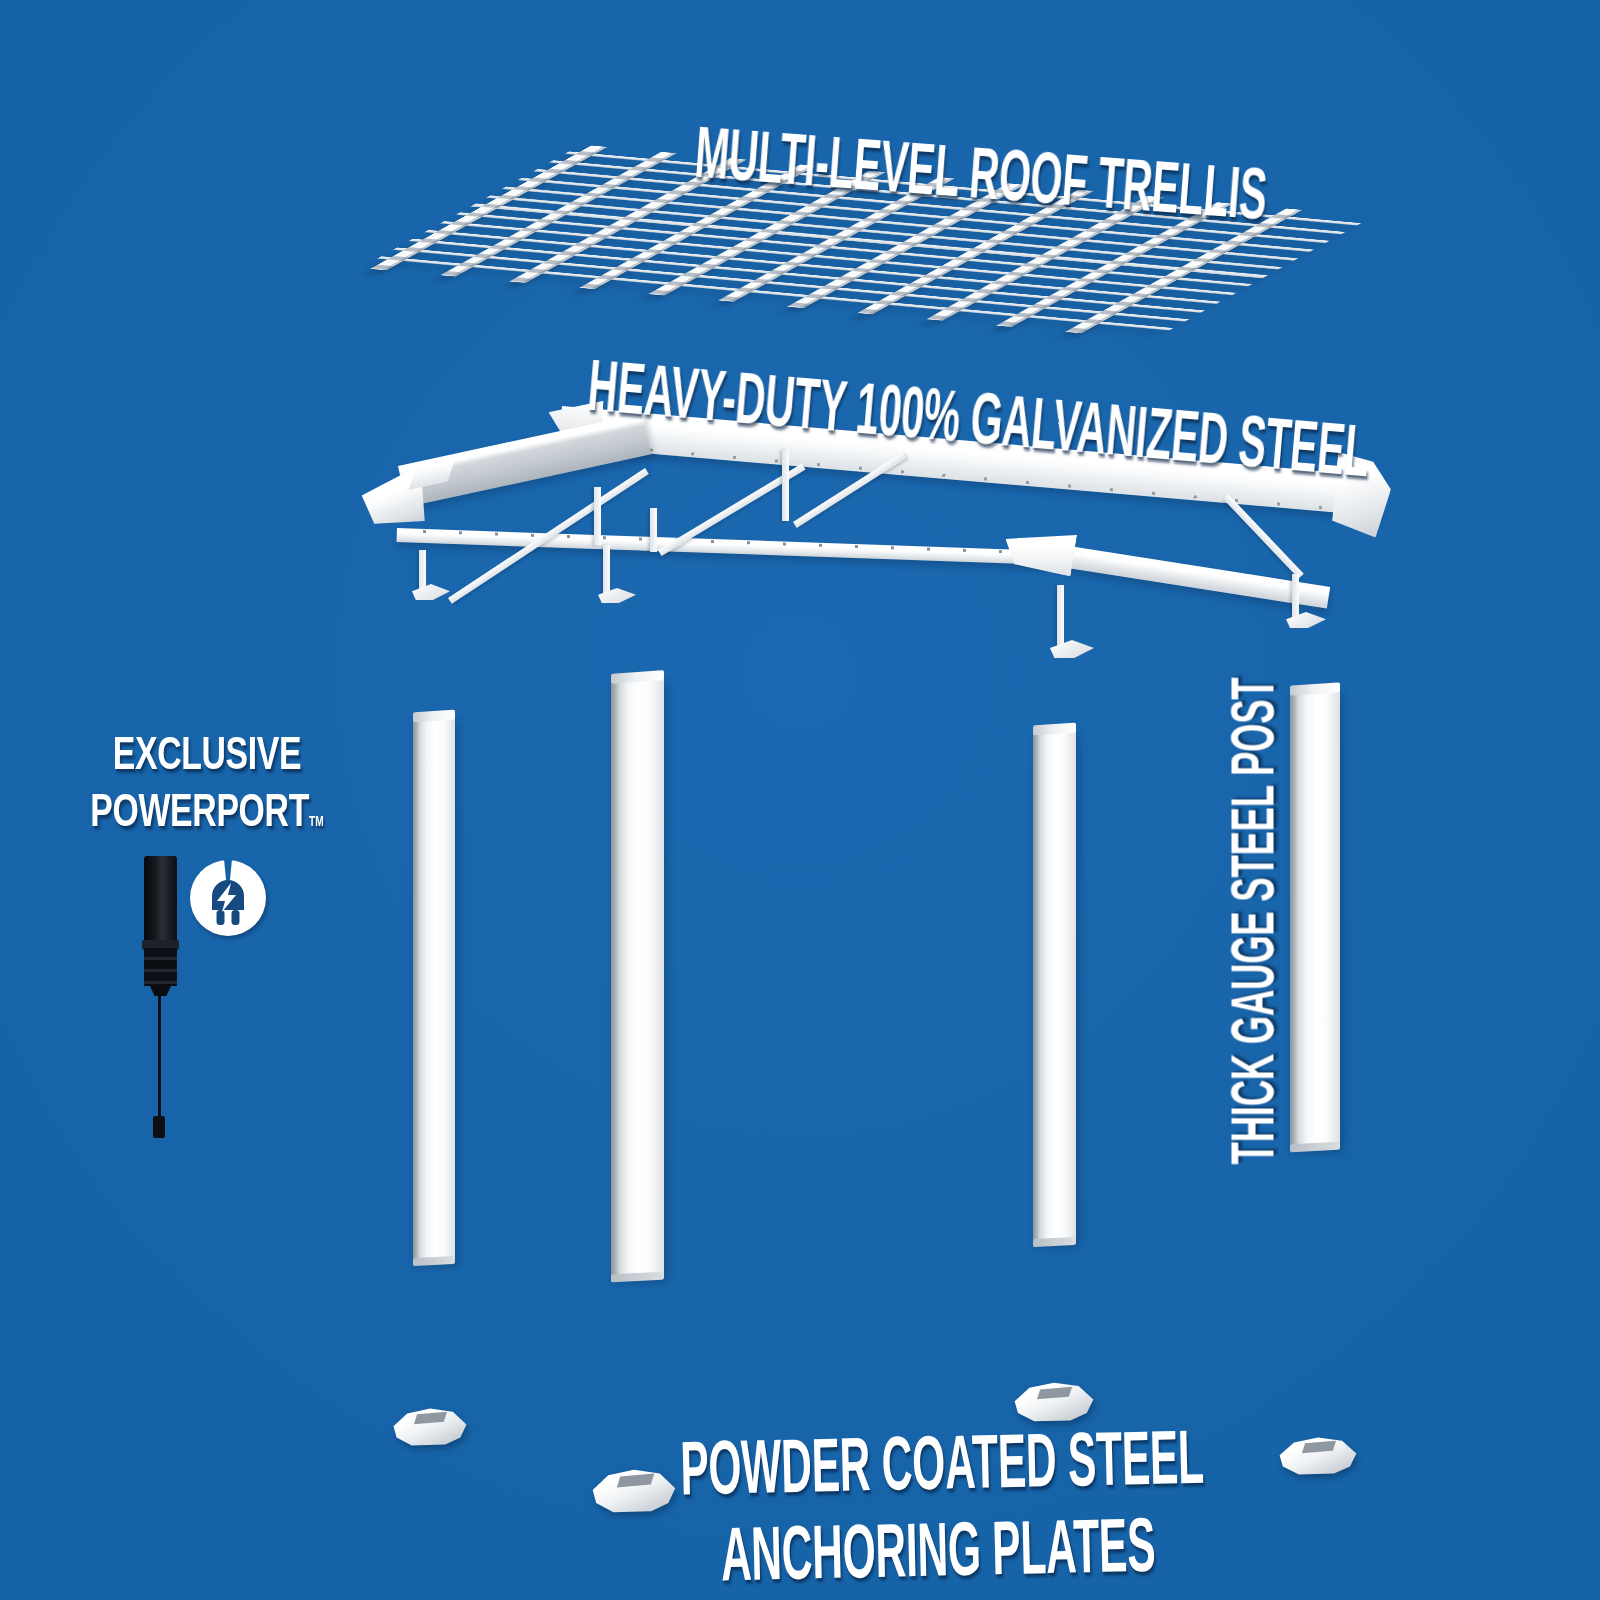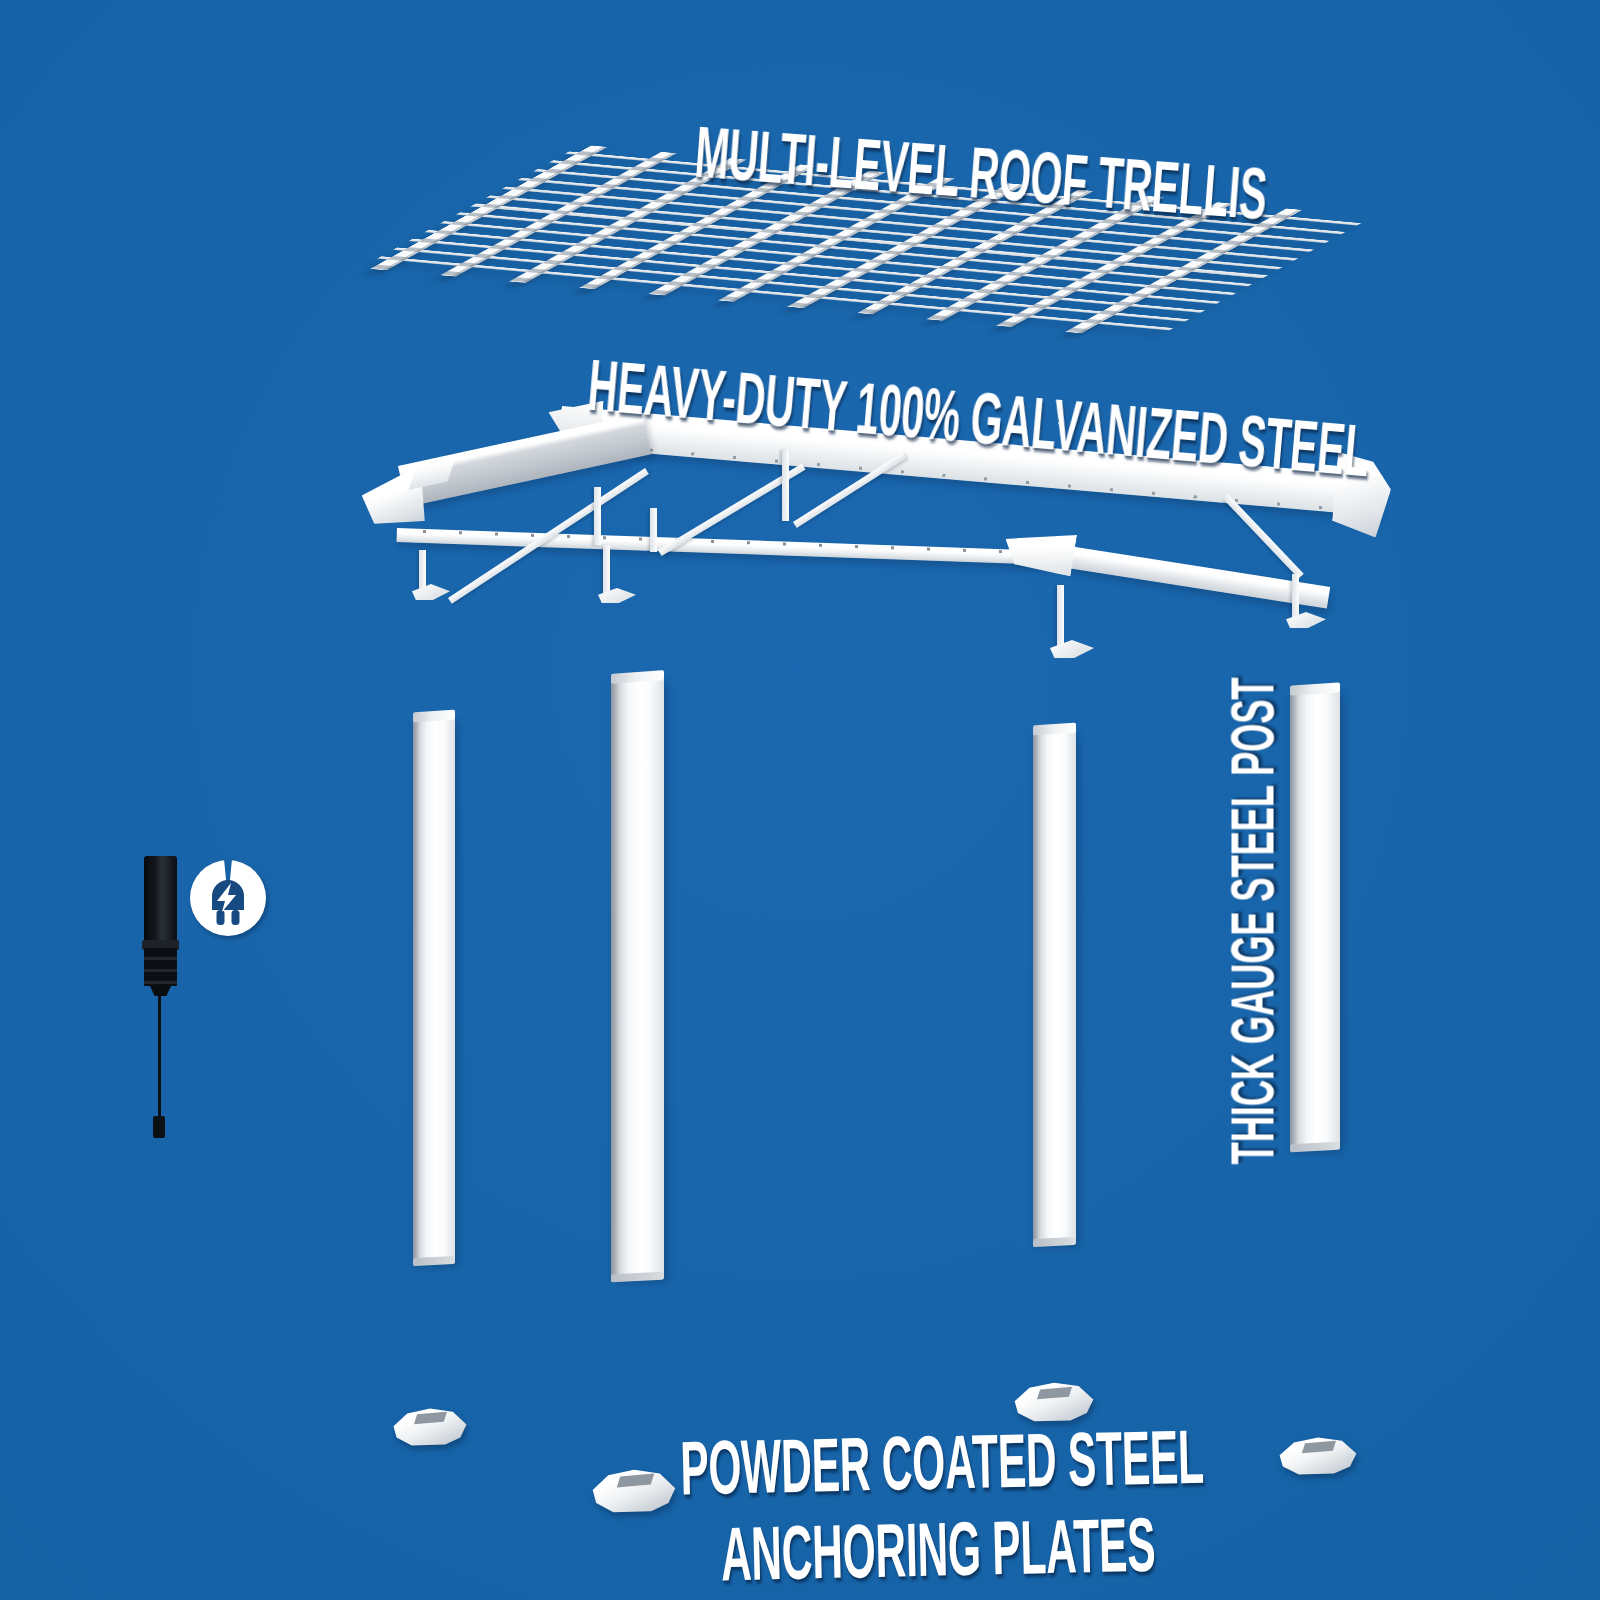--- a/index.html
+++ b/index.html
@@ -218,20 +218,28 @@
   </div>
 
   <div class="label" style="left:981px;top:173px;font-size:72px;--r:4.3deg;--sx:.57;">
     <span class="cond">MULTI-LEVEL ROOF TRELLIS</span>
   </div>
 
   <div class="label" style="left:979px;top:418px;font-size:72px;--r:4.9deg;--sx:.57;">
     <span class="cond">HEAVY-DUTY 100% GALVANIZED STEEL</span>
   </div>
 
+  <div class="label" style="left:207px;top:781px;font-size:47px;--r:0deg;--sx:.72;">
+    <span class="cond">
+      <span class="pp-lines">
+        <span style="display:block;">EXCLUSIVE</span>
+        <span style="display:block;"><span>POWERPORT</span><span class="tm">TM</span></span>
+      </span>
+    </span>
+  </div>
 
   <div class="label" style="left:1252px;top:921px;font-size:62px;--r:-90deg;--sx:.59;">
     <span class="cond">THICK GAUGE STEEL POST</span>
   </div>
 
   <div class="label" style="left:942px;top:1462px;font-size:76px;--r:-1.3deg;--sx:.56;">
     <span class="cond">POWDER COATED STEEL</span>
   </div>
   <div class="label" style="left:938px;top:1549px;font-size:76px;--r:-1.3deg;--sx:.56;">
     <span class="cond">ANCHORING PLATES</span>

